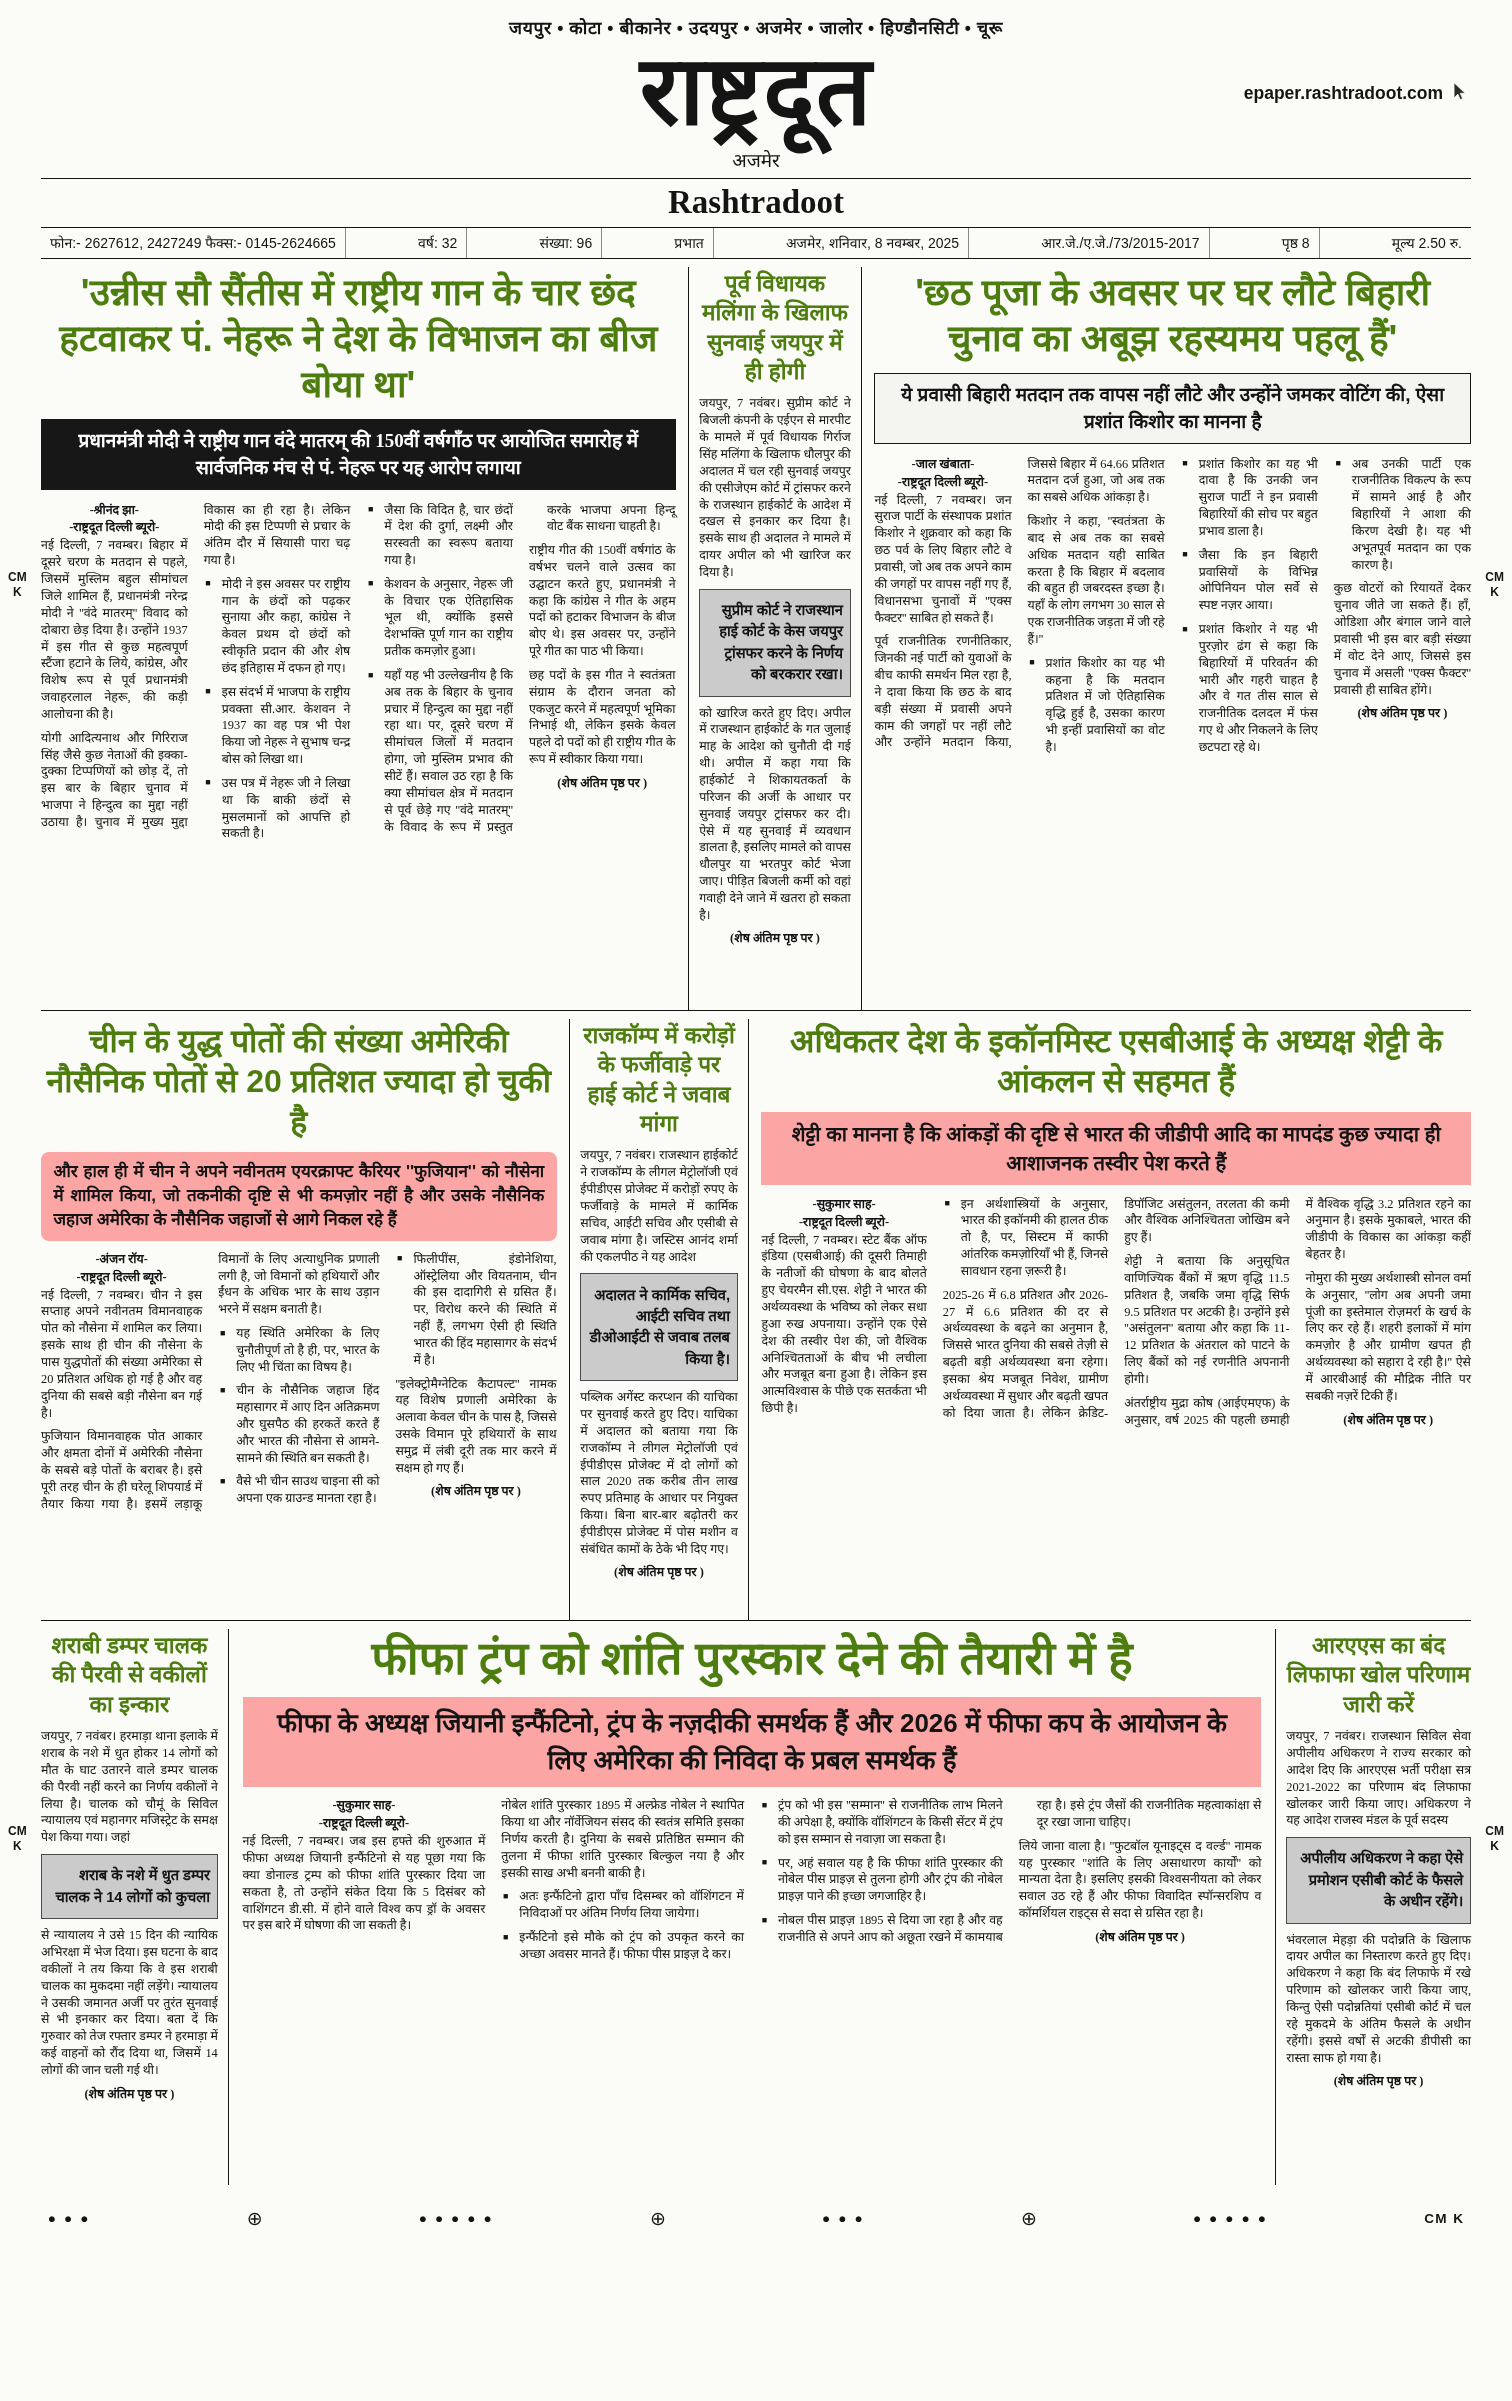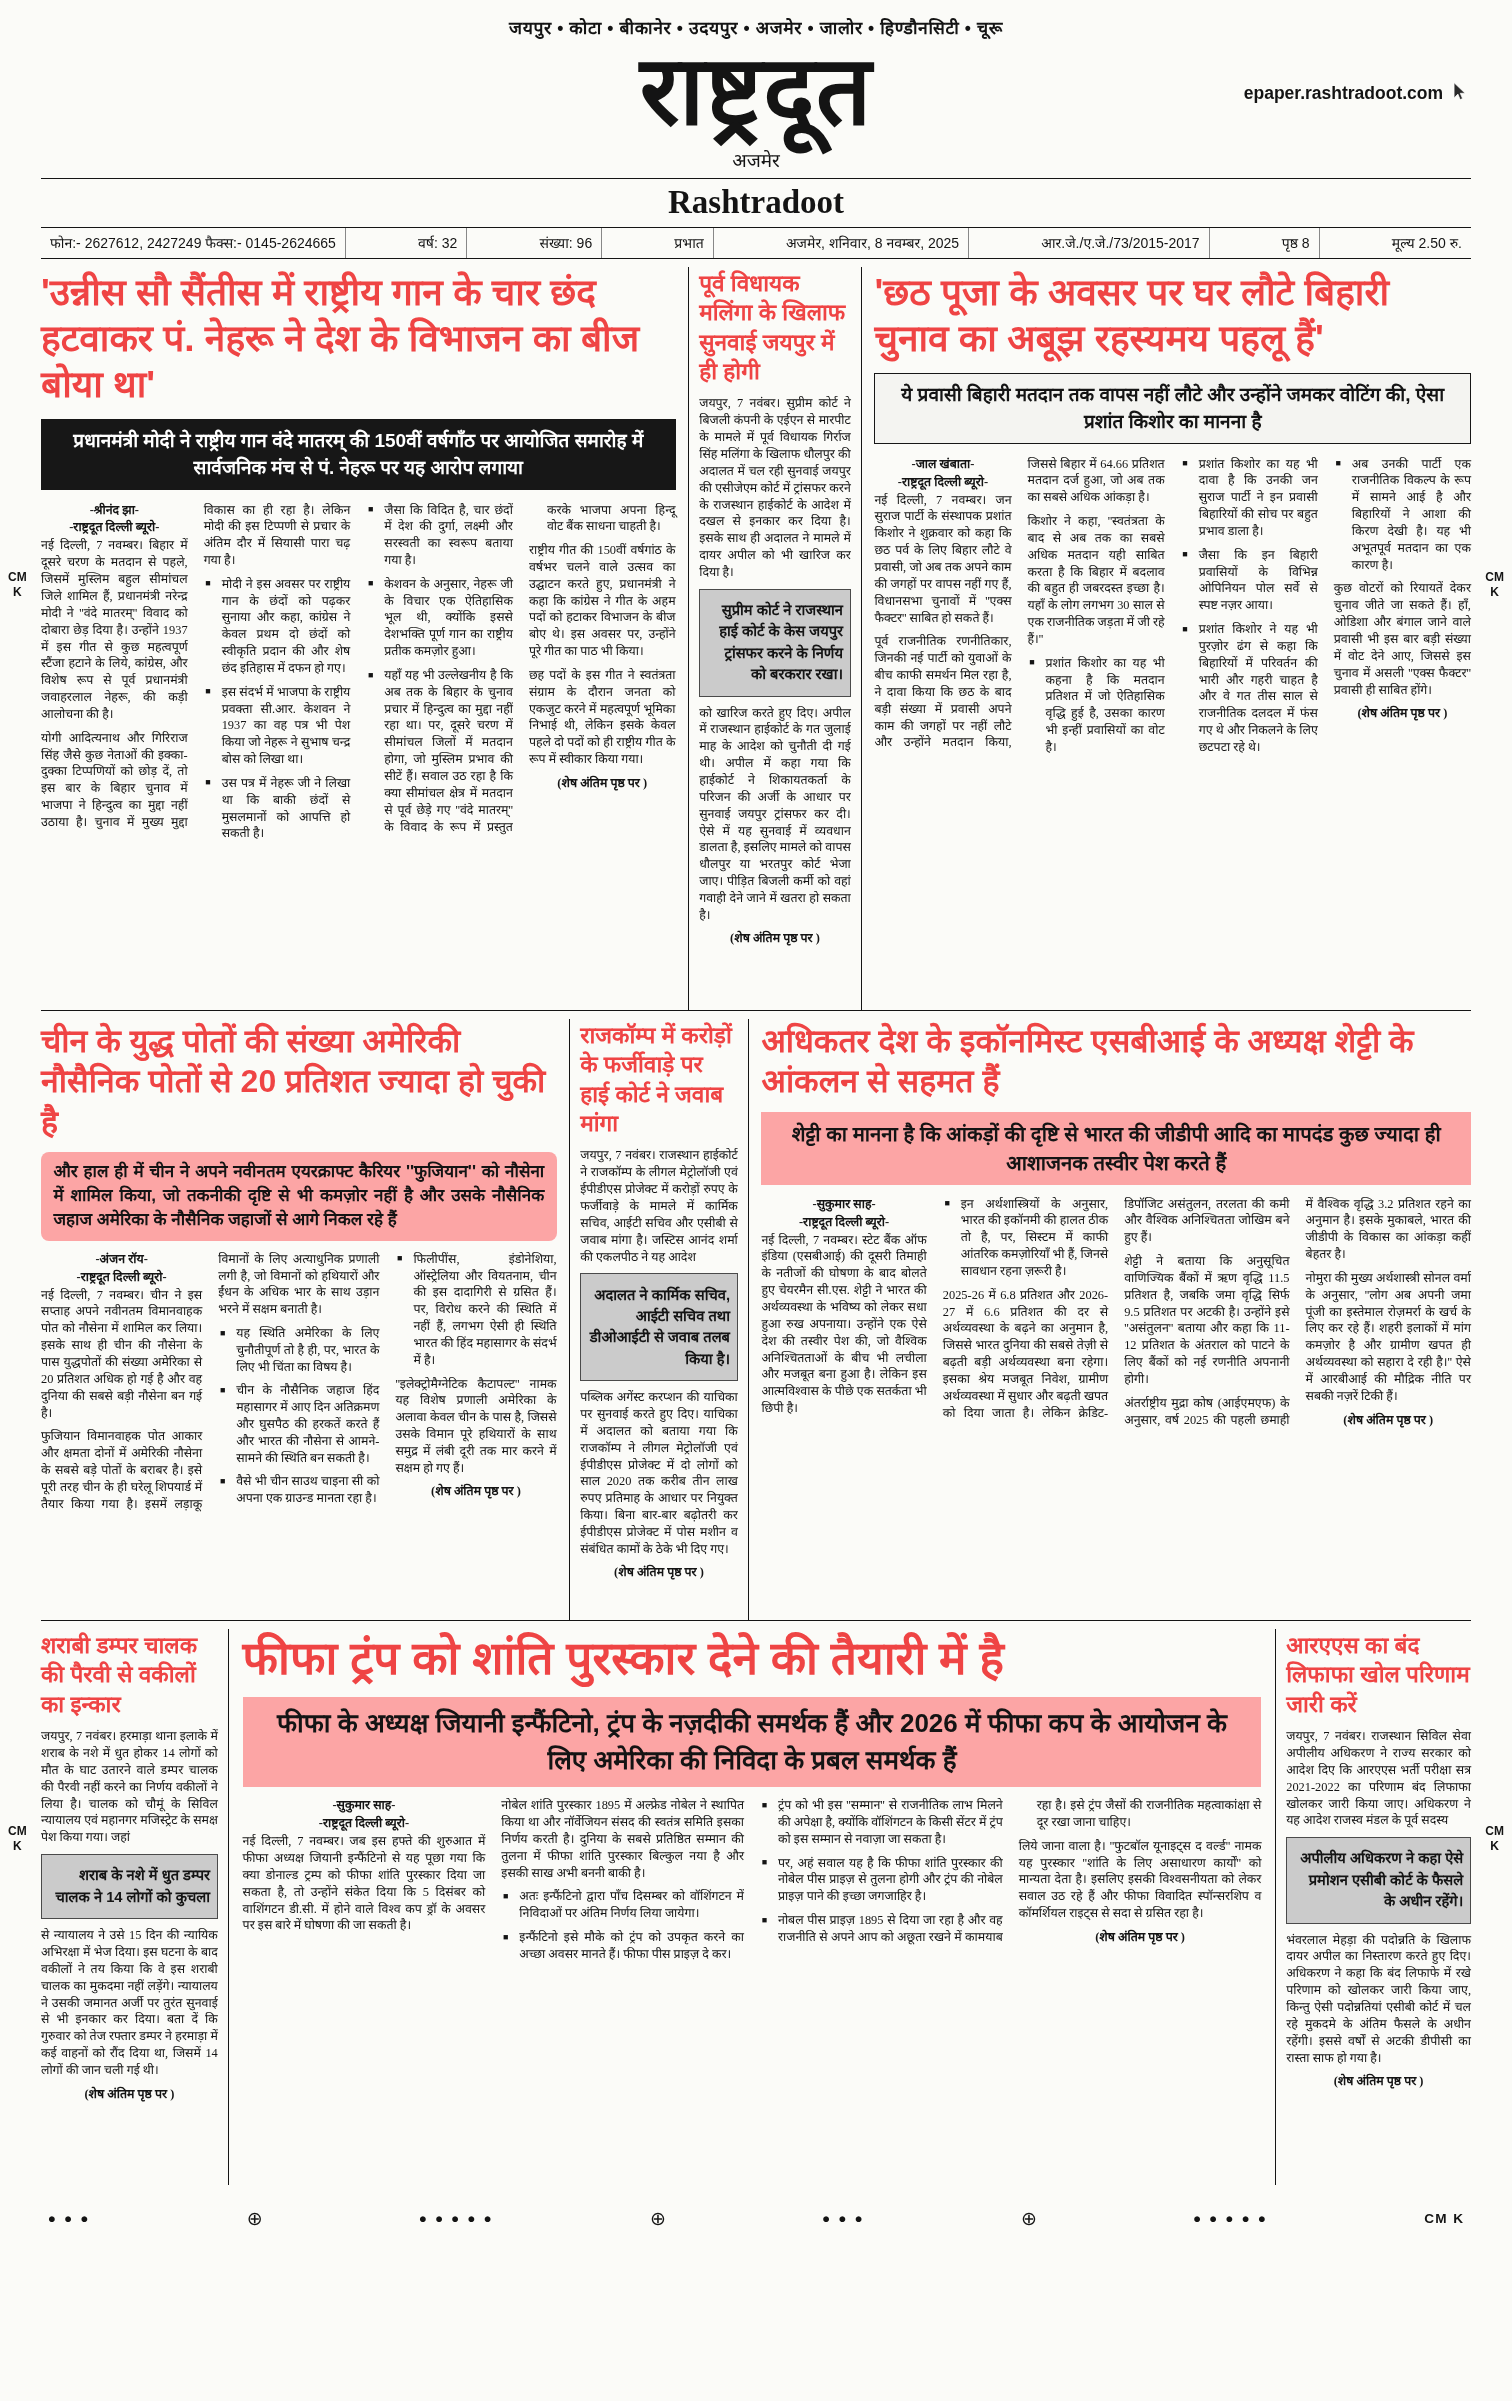--- a/index.html
+++ b/index.html
@@ -33,27 +33,27 @@
 
   .story-china  { flex:0 0 528px; padding-right:12.4px; }
   .col-rajcomp  { flex:0 0 180px; border-left:0.6px solid #151515; border-right:0.6px solid #151515; padding:0 10.2px; }
   .story-sbi    { flex:1; padding-left:12.4px; }
 
   .story-dumper { flex:0 0 187px; padding-right:10.2px; }
   .story-fifa   { flex:1; border-left:0.6px solid #151515; border-right:0.6px solid #151515; padding:0 13.6px; }
   .story-ras    { flex:0 0 195px; padding-left:10.2px; }
 
   
-  .hl { font-family:"Liberation Sans", sans-serif; font-weight:bold; color:#ef4444; }
+  .hl { font-family:"Liberation Sans", sans-serif; font-weight:bold; text-align:center; color:#4d7c0f; }
   .hl-xl   { font-size:37px; line-height:1.24; margin:3.4px 0 11.3px; }
   .hl-lg   { font-size:32px; line-height:1.26; margin:2.3px 0 10.2px; }
   .hl-med  { font-size:22.6px; line-height:1.3; margin:2.3px 0 9px; }
   .hl-fifa { font-size:46px; line-height:1.22; margin:1.1px 0 11.3px; }
 
-  .kicker-dark { background:#171717; color:#ffffff; font-family:Liberation Sans, sans-serif; font-weight:bold; font-size:19px; line-height:1.4; text-align:center; padding:9px 14.7px; margin-bottom:11.3px; }
+  .kicker-dark { background:#171717; color:#ffffff; font-family:Liberation Serif, serif; font-weight:bold; font-size:19px; line-height:1.4; text-align:center; padding:9px 14.7px; margin-bottom:11.3px; }
   .kicker-box  { border:1.7px solid #171717; background:#f4f4f1; font-family:"Liberation Sans", sans-serif; font-weight:bold; font-size:19px; line-height:1.4; text-align:center; padding:8px 12.4px; margin-bottom:11.3px; }
   .kicker-gray { background:#fca5a5; font-family:"Liberation Sans", sans-serif; font-weight:bold; line-height:1.42; padding:8px 12.4px; margin-bottom:10.2px; }
   .kicker-gray.left   { font-size:17px; text-align:justify;border-radius:8px; }
   .kicker-gray.center { font-size:20.3px; text-align:center; }
   .kicker-gray.fifa   { font-size:26px; text-align:center; }
 
   
   .body { font-size:12.4px; line-height:1.36; text-align:justify; }
   .cols-4 { column-count:4; column-gap:16px; }
   .cols-3 { column-count:3; column-gap:16px; }

